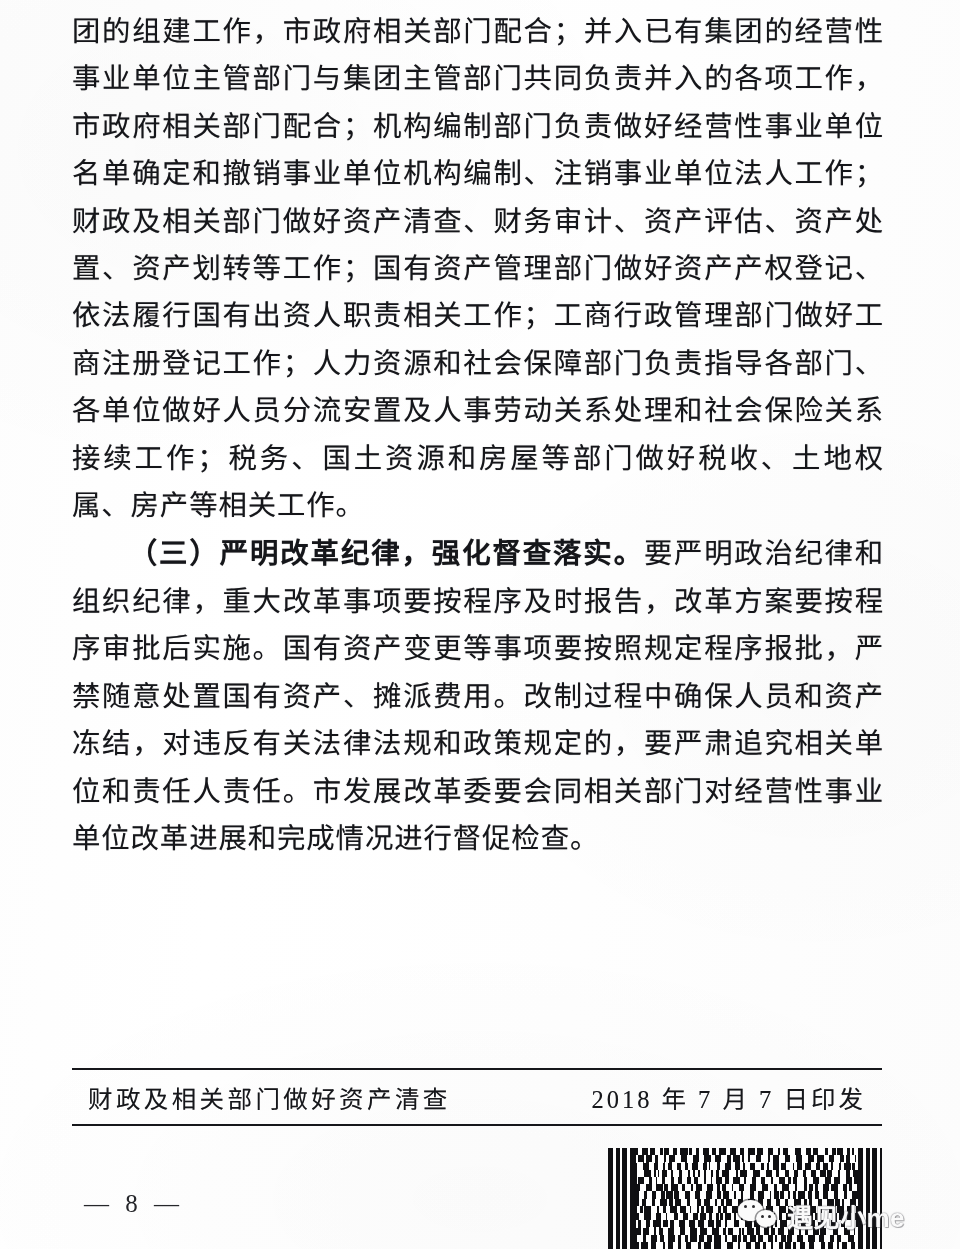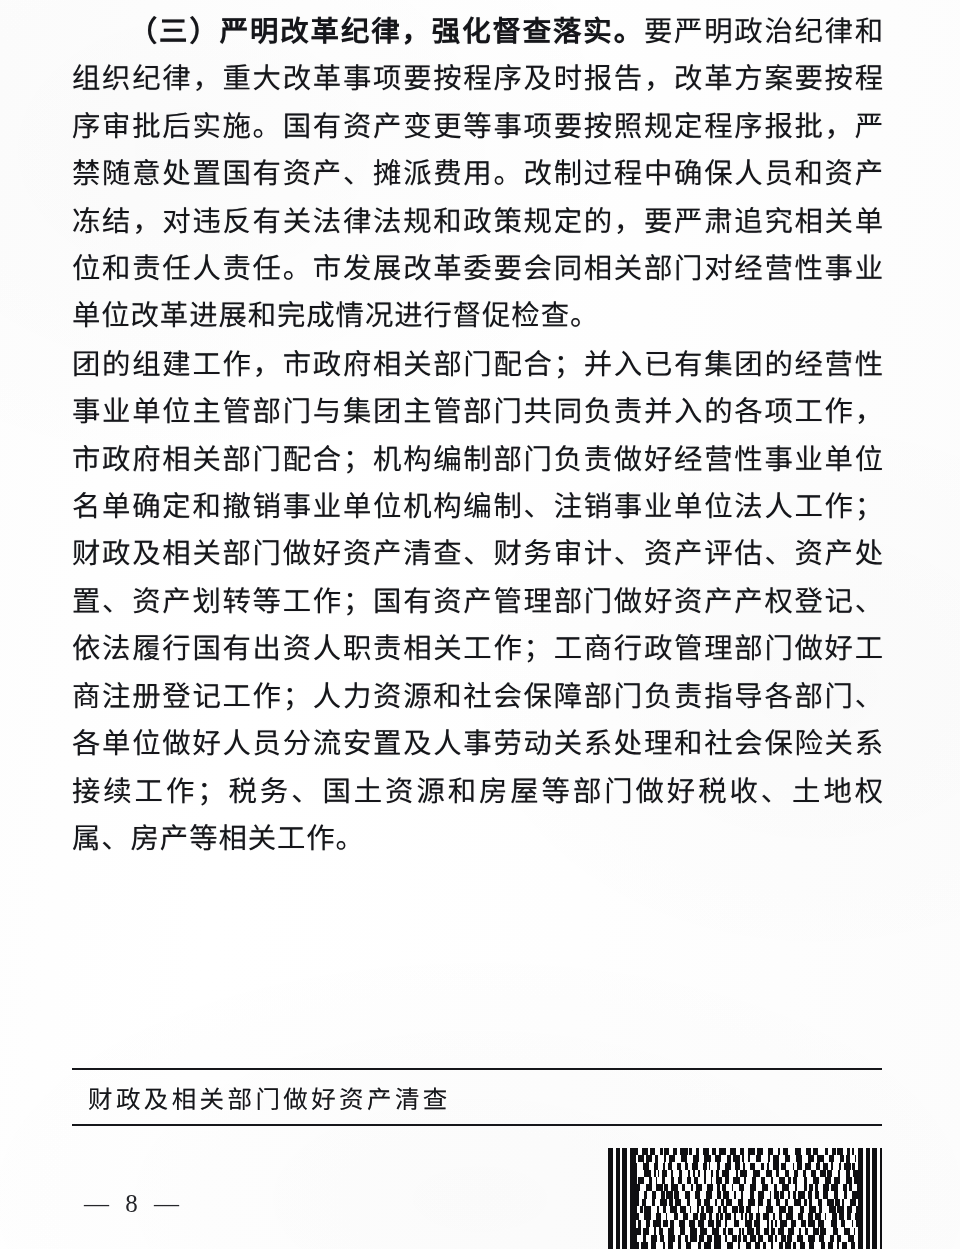--- a/index.html
+++ b/index.html
@@ -197,34 +197,35 @@
     white-space: nowrap;
   }
 </style>
 </head>
 <body>
 
 <div id="page">
 
   <div id="doc-body">
 
+    <p class="para">
+      <span>团的组建工作，市政府相关部门配合；并入已有集团的经营性事业单位主管部门与集团主管部门共同负责并入的各项工作，市政府相关部门配合；机构编制部门负责做好经营性事业单位名单确定和撤销事业单位机构编制、注销事业单位法人工作；财政及相关部门做好资产清查、财务审计、资产评估、资产处置、资产划转等工作；国有资产管理部门做好资产产权登记、依法履行国有出资人职责相关工作；工商行政管理部门做好工商注册登记工作；人力资源和社会保障部门负责指导各部门、各单位做好人员分流安置及人事劳动关系处理和社会保险关系接续工作；税务、国土资源和房屋等部门做好税收、土地权属、房产等相关工作。</span>
+    </p>
+
     <p class="para indent">
       <span class="bold-run">（三）严明改革纪律，强化督查落实。</span><span>要严明政治纪律和组织纪律，重大改革事项要按程序及时报告，改革方案要按程序审批后实施。国有资产变更等事项要按照规定程序报批，严禁随意处置国有资产、摊派费用。改制过程中确保人员和资产冻结，对违反有关法律法规和政策规定的，要严肃追究相关单位和责任人责任。市发展改革委要会同相关部门对经营性事业单位改革进展和完成情况进行督促检查。</span>
-    </p>
-
-    <p class="para">
-      <span>团的组建工作，市政府相关部门配合；并入已有集团的经营性事业单位主管部门与集团主管部门共同负责并入的各项工作，市政府相关部门配合；机构编制部门负责做好经营性事业单位名单确定和撤销事业单位机构编制、注销事业单位法人工作；财政及相关部门做好资产清查、财务审计、资产评估、资产处置、资产划转等工作；国有资产管理部门做好资产产权登记、依法履行国有出资人职责相关工作；工商行政管理部门做好工商注册登记工作；人力资源和社会保障部门负责指导各部门、各单位做好人员分流安置及人事劳动关系处理和社会保险关系接续工作；税务、国土资源和房屋等部门做好税收、土地权属、房产等相关工作。</span>
     </p>
 
   </div>
 
   <div id="footer-block">
     <div class="rule upper"></div>
     <div id="footer-row">
       <span class="footer-text" id="issuing-office">财政及相关部门做好资产清查</span>
+      <span class="footer-text" id="issue-date">2018 年 7 月 7 日印发</span>
     </div>
     <div class="rule lower"></div>
   </div>
 
   <div id="page-number">— 8 —</div>
 
   <div id="barcode-wrap">
     <div id="barcode">
       <div class="quiet-l"></div>
       <div class="matrix">
@@ -624,14 +625,25 @@
             <i style="left: 88.7347%; width: 1.96507%;"></i>
             <i style="left: 91.4703%; width: 1.59449%;"></i>
             <i style="left: 95.2903%; width: 1.66831%;"></i>
             <i style="left: 98.6682%; width: 1.33183%;"></i>
           </div>
         </div>
       <div class="quiet-r"></div>
     </div>
   </div>
 
+  <div id="watermark">
+    <div id="wechat-icon">
+      <div class="bub big"></div>
+      <div class="bub small"></div>
+      <div class="eye e1"></div>
+      <div class="eye e2"></div>
+      <div class="eye e3"></div>
+      <div class="eye e4"></div>
+    </div>
+    <span id="watermark-text">遇见小me</span>
+  </div>
 
 </div>
 
 </body></html>

